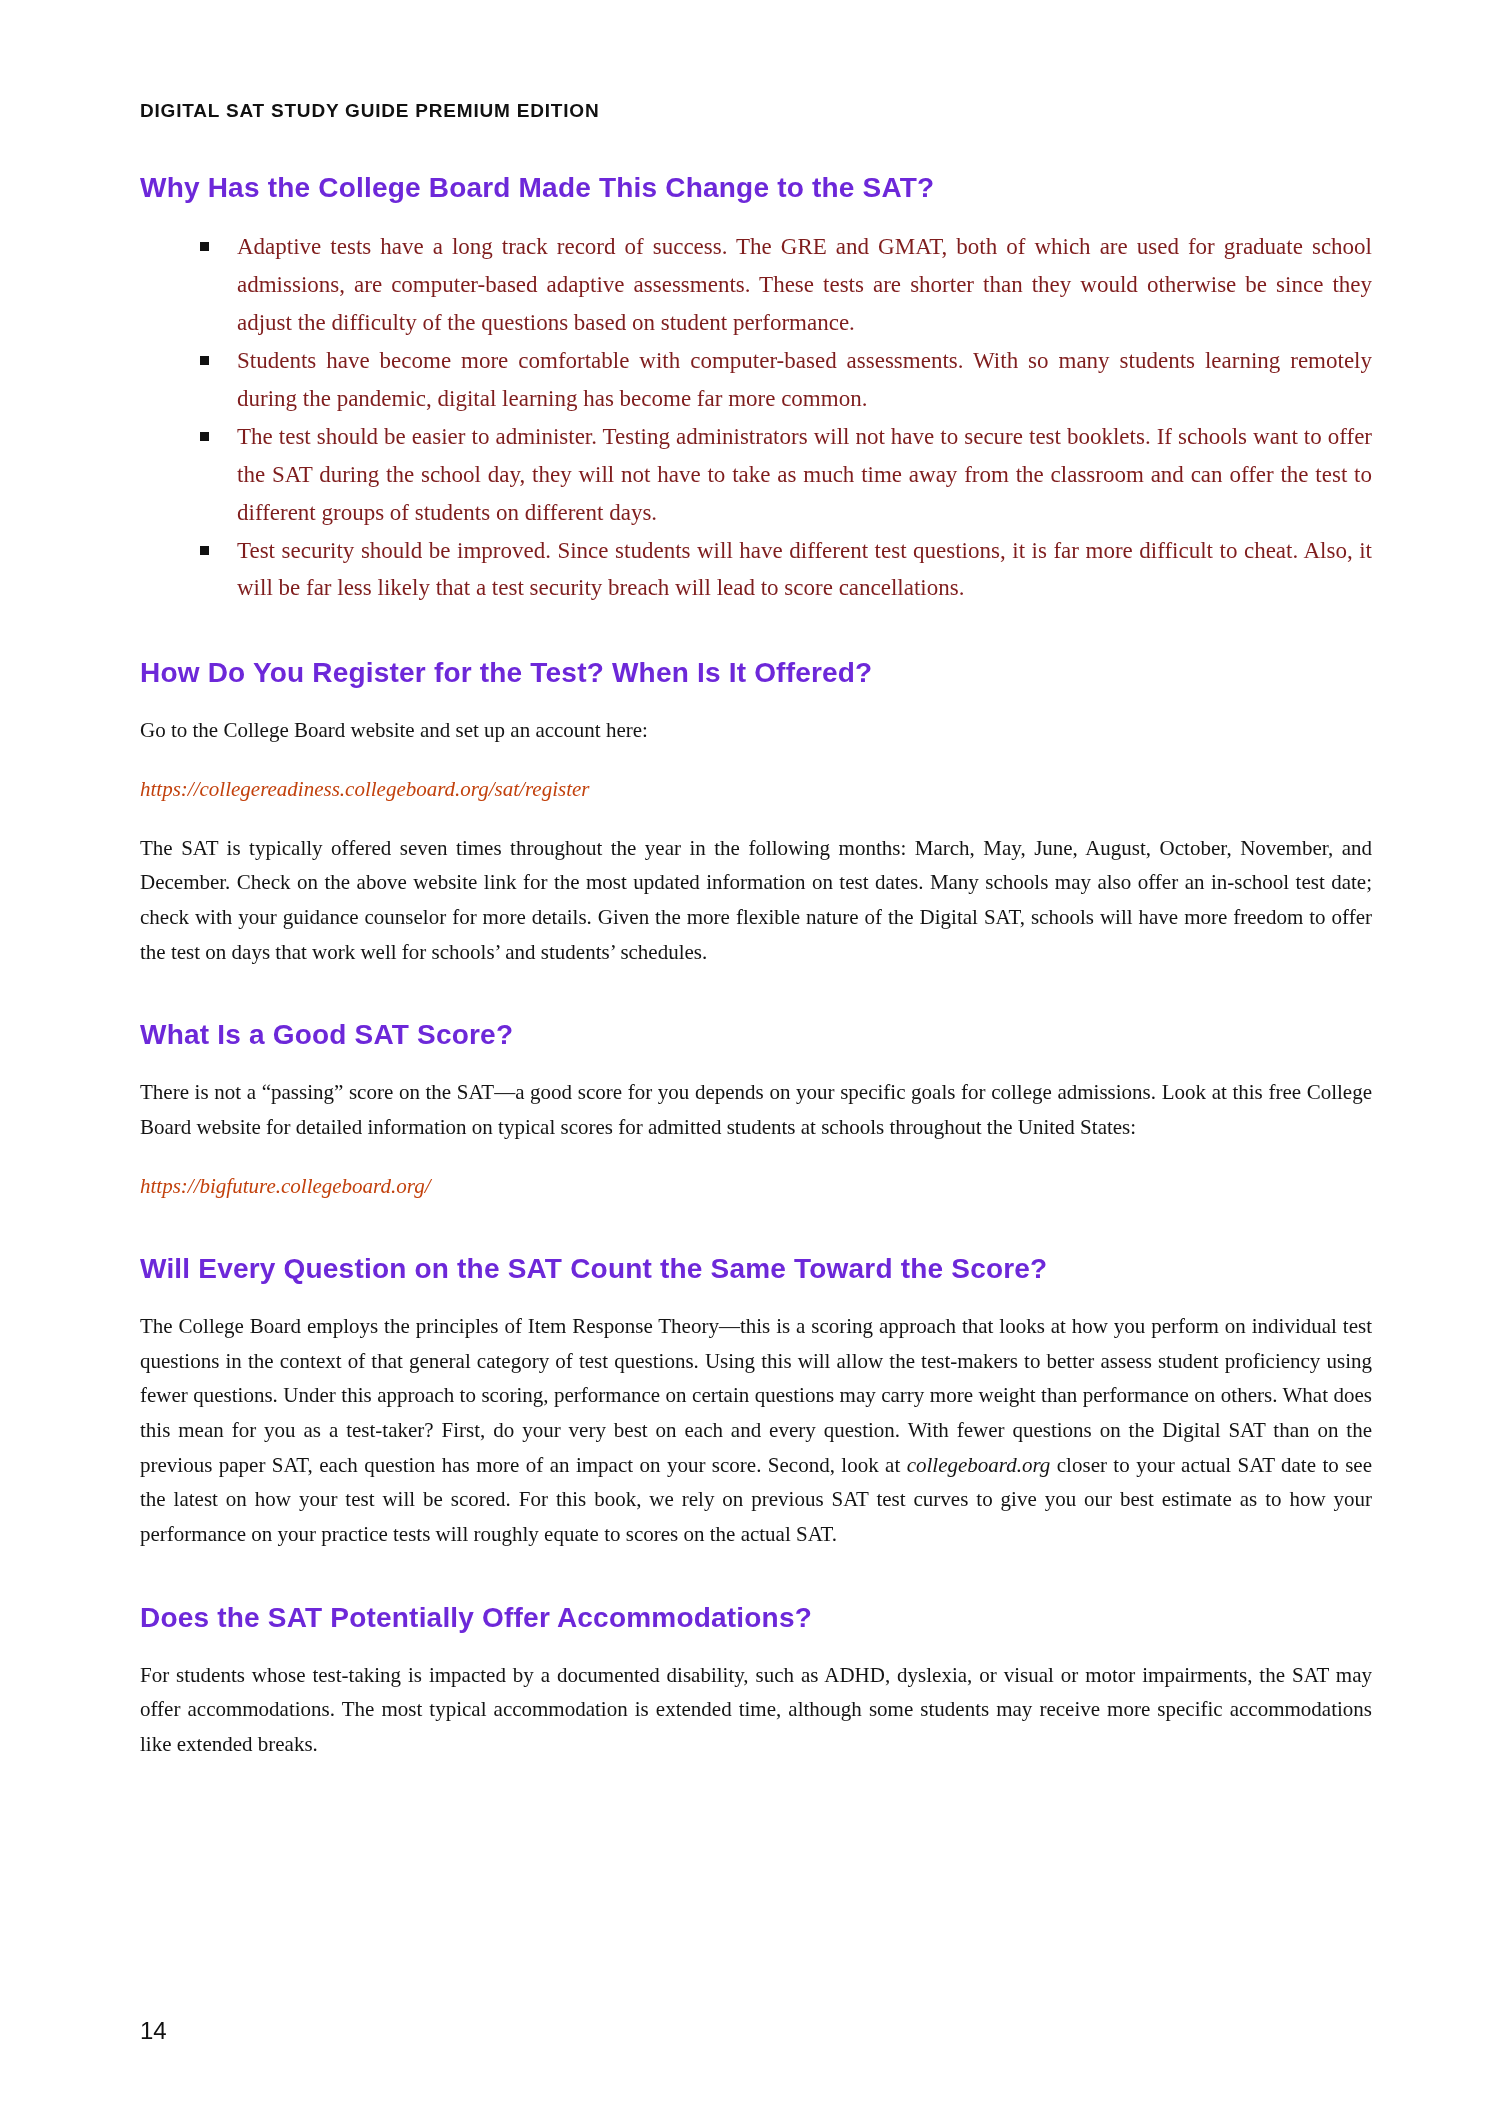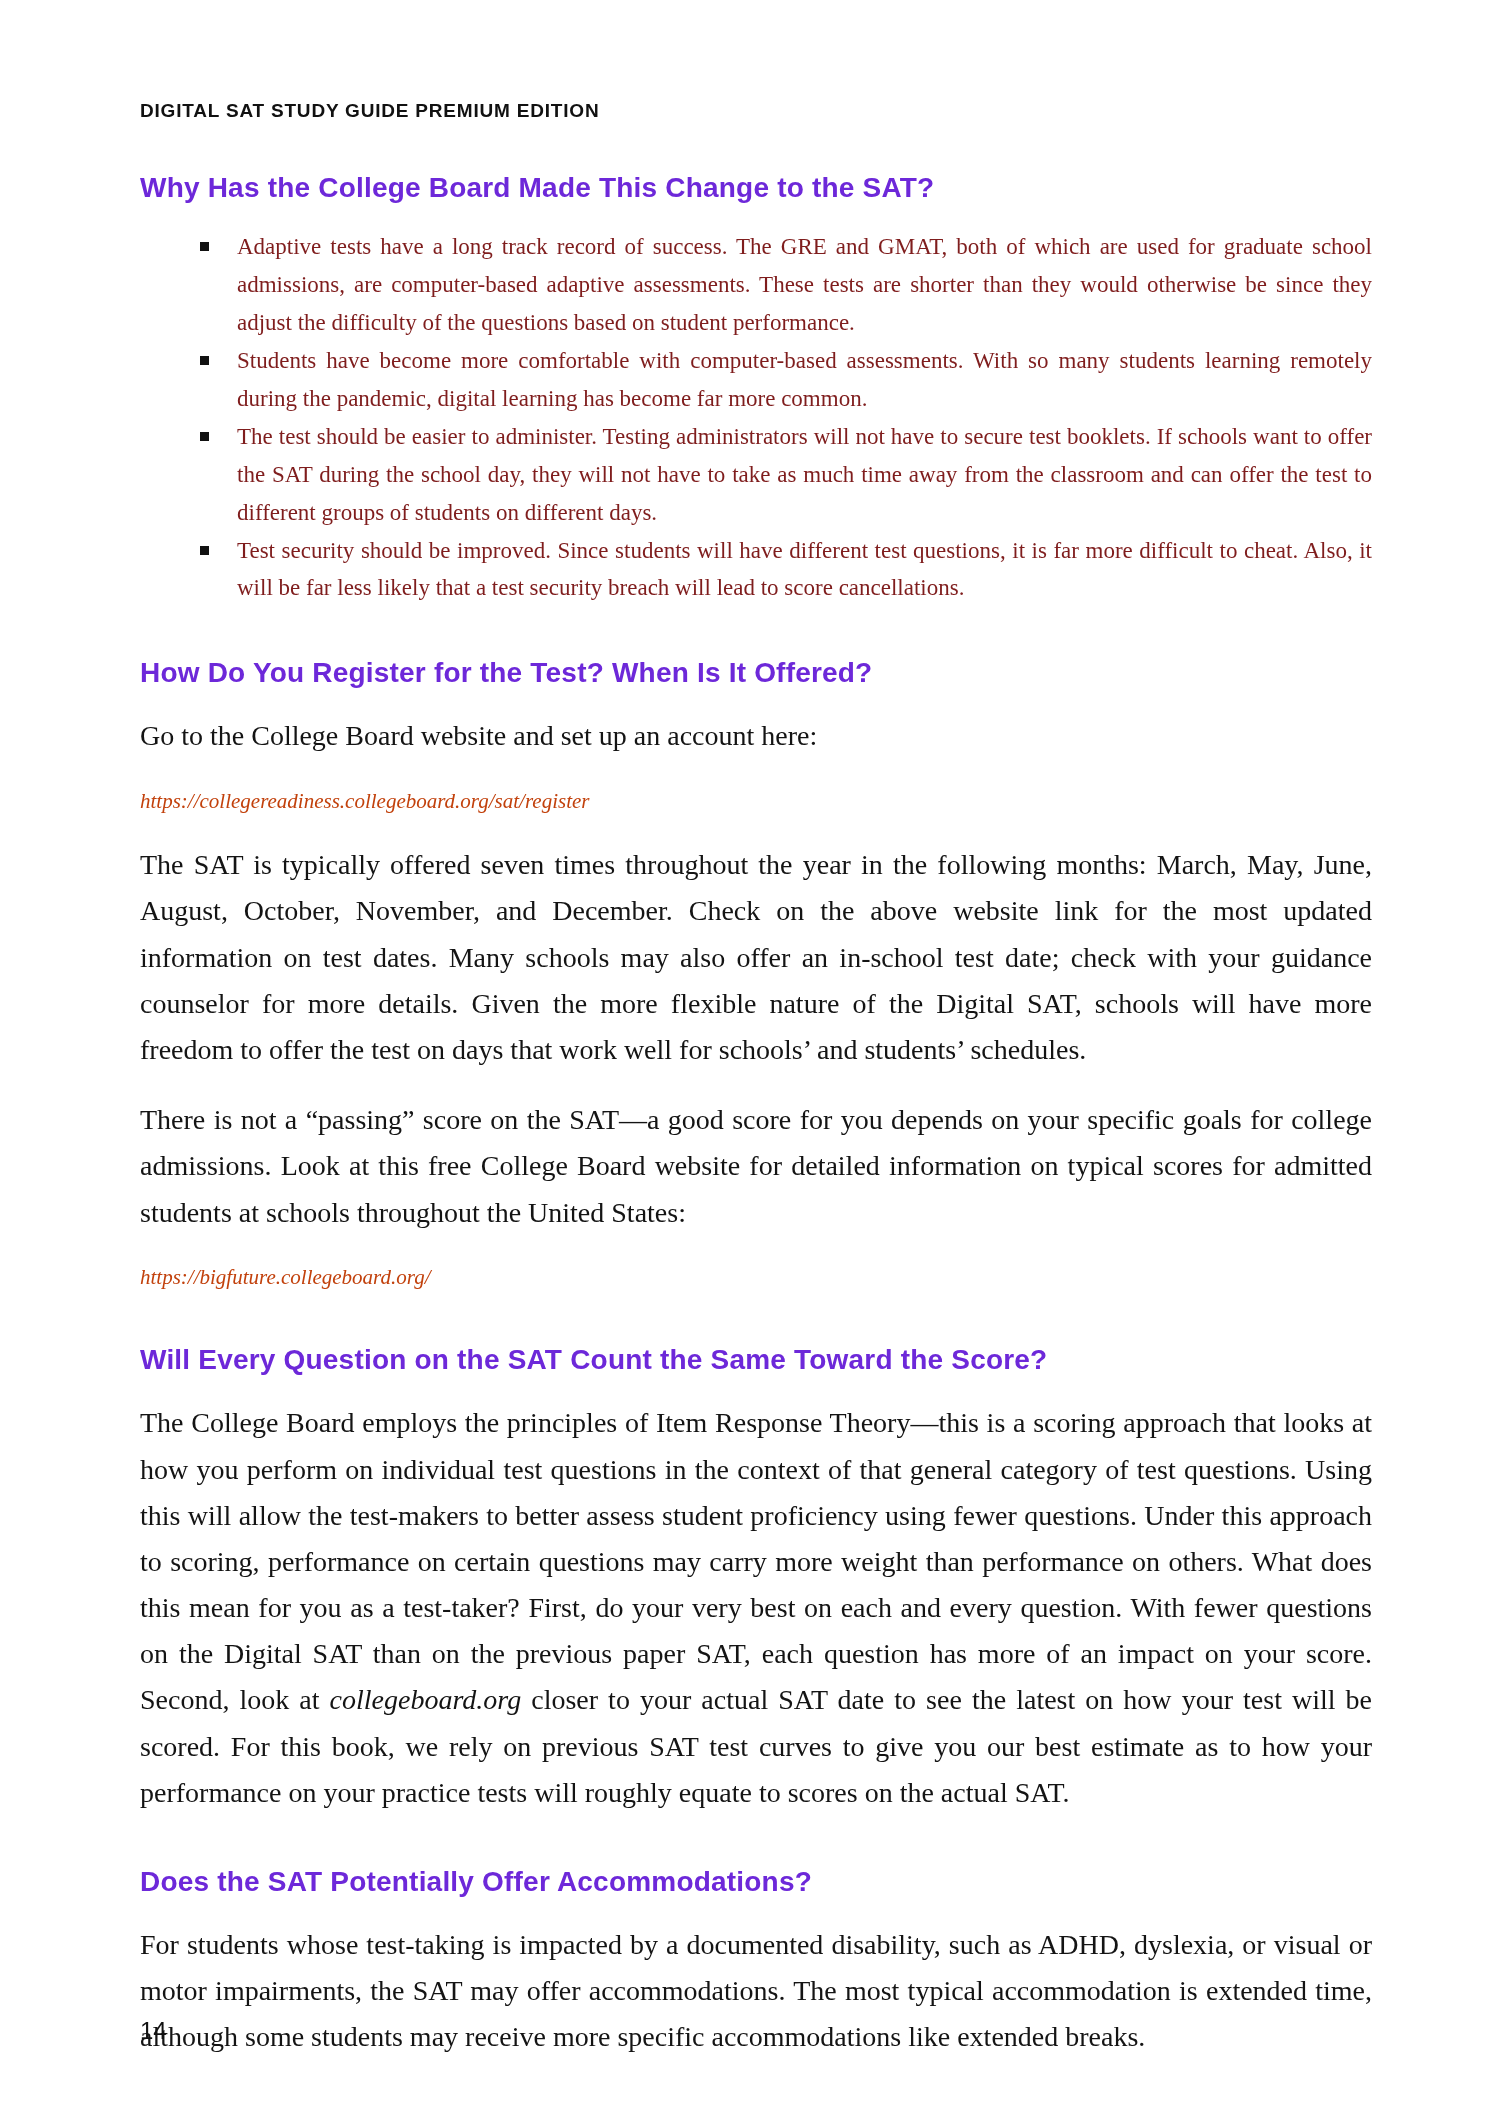--- a/index.html
+++ b/index.html
@@ -24,21 +24,21 @@
   }
   .section-heading {
     font-family: "Liberation Sans", sans-serif;
     font-weight: bold;
     font-size: 28px;
     letter-spacing: 0.2px;
     color: #6d28d9;
     margin: 50px 0 24px 0;
   }
   .body-text {
-    font-size: 28px;
+    font-size: 21px;
     line-height: 1.65;
     text-align: justify;
     margin-bottom: 24px;
     color: #141414;
   }
   .link-line {
     font-size: 21px;
     line-height: 1.65;
     font-style: italic;
     margin-bottom: 24px;
@@ -115,20 +115,21 @@
     </section>
 
     <section>
       <h2 class="section-heading">How Do You Register for the Test? When Is It Offered?</h2>
       <p class="body-text">Go to the College Board website and set up an account here:</p>
       <p class="link-line">https://collegereadiness.collegeboard.org/sat/register</p>
       <p class="body-text">The SAT is typically offered seven times throughout the year in the following months: March, May, June, August, October, November, and December. Check on the above website link for the most updated information on test dates. Many schools may also offer an in-school test date; check with your guidance counselor for more details. Given the more flexible nature of the Digital SAT, schools will have more freedom to offer the test on days that work well for schools’ and students’ schedules.</p>
     </section>
 
     <section>
+      <h2 class="section-heading">What Is a Good SAT Score?</h2>
       <p class="body-text">There is not a “passing” score on the SAT—a good score for you depends on your specific goals for college admissions. Look at this free College Board website for detailed information on typical scores for admitted students at schools throughout the United States:</p>
       <p class="link-line">https://bigfuture.collegeboard.org/</p>
     </section>
 
     <section>
       <h2 class="section-heading">Will Every Question on the SAT Count the Same Toward the Score?</h2>
       <p class="body-text"><span>The College Board employs the principles of Item Response Theory—this is a scoring approach that looks at how you perform on individual test questions in the context of that general category of test questions. Using this will allow the test-makers to better assess student proficiency using fewer questions. Under this approach to scoring, performance on certain questions may carry more weight than performance on others. What does this mean for you as a test-taker? First, do your very best on each and every question. With fewer questions on the Digital SAT than on the previous paper SAT, each question has more of an impact on your score. Second, look at </span><span class="inline-italic">collegeboard.org</span><span> closer to your actual SAT date to see the latest on how your test will be scored. For this book, we rely on previous SAT test curves to give you our best estimate as to how your performance on your practice tests will roughly equate to scores on the actual SAT.</span></p>
     </section>
 
     <section>

